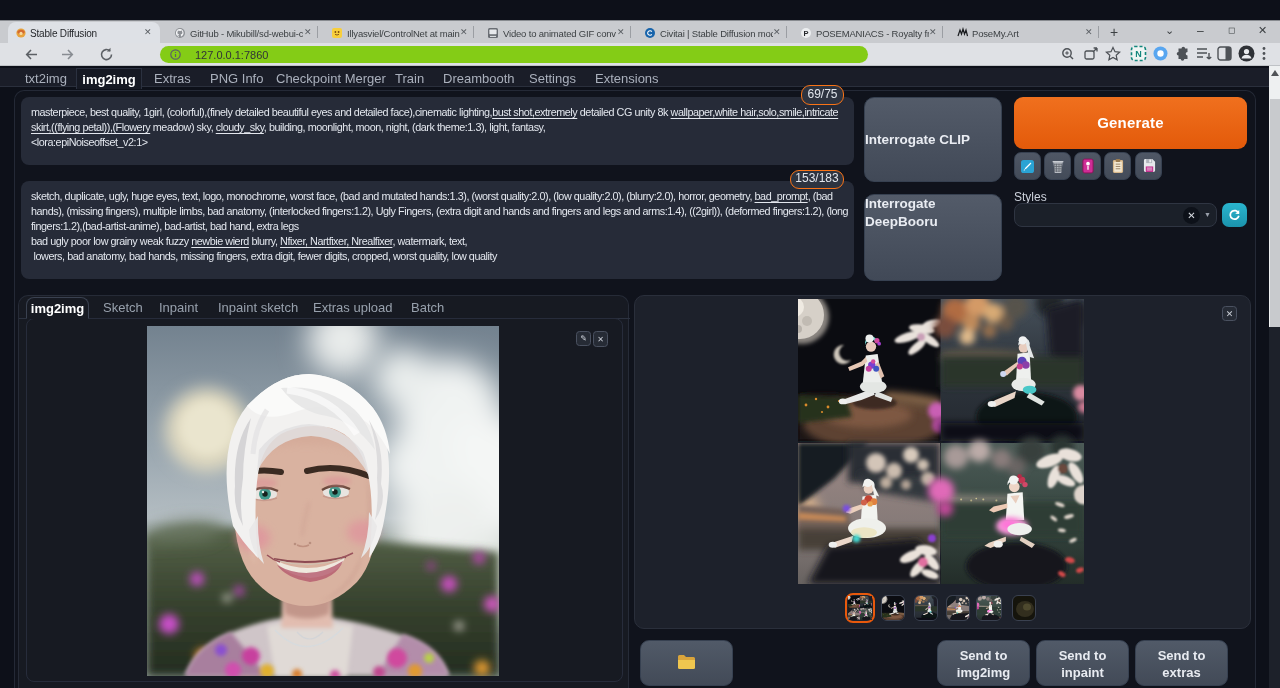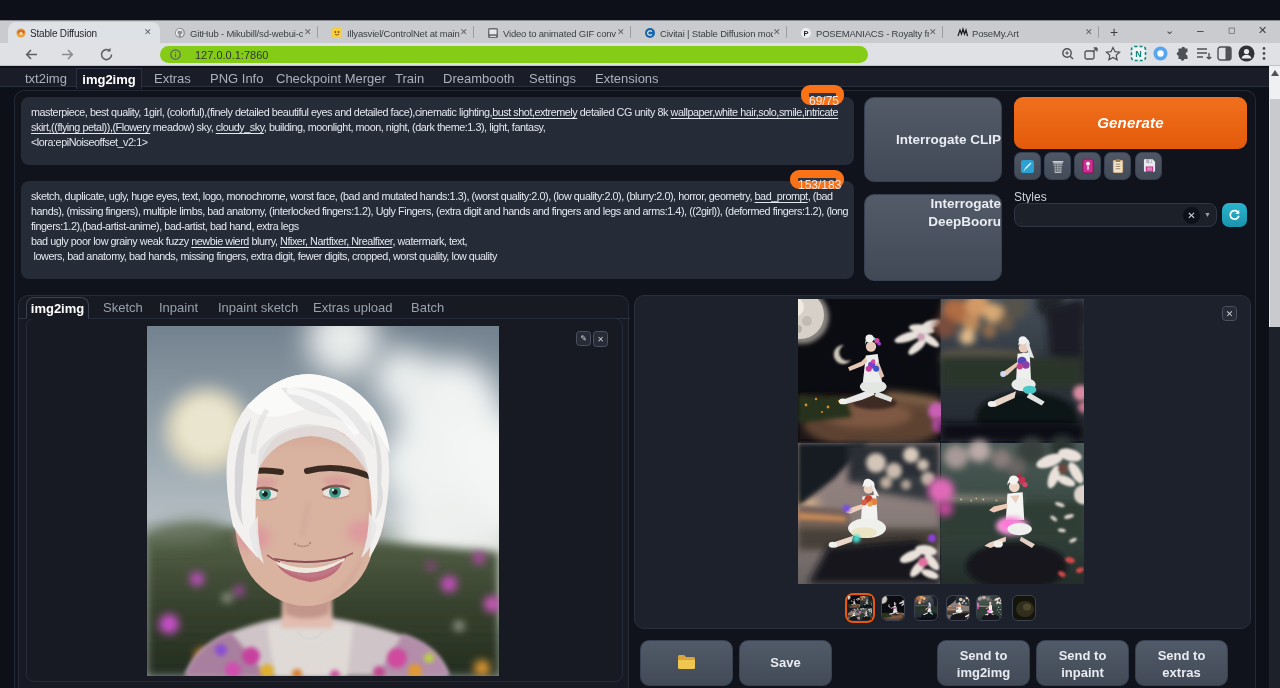--- a/index.html
+++ b/index.html
@@ -19,23 +19,23 @@
   #sbtrack { left:1269px; top:46px; width:11px; height:261px; background:#eef0f1; }
   #sbthumb { left:1270px; top:79px; width:10px; height:228px; background:#c8cacd; }
   #sbdark { left:1269px; top:307px; width:11px; height:381px; background:#1d212a; }
   
   #wtabs { left:0; top:48px; width:1269px; height:19px; background:#1a1d28; border-bottom:1px solid #2a2f3c; }
   .wtab { position:absolute; top:3px; font-size:13px; color:#aab0bc; }
   #wsel { position:absolute; left:76px; top:0px; width:66px; height:21px; background:#161923; border:1px solid #2b3140; border-bottom:none; text-align:center; font-size:13px; font-weight:bold; color:#fff; padding-top:3px; }
   
   #bigbox { left:14px; top:70px; width:1242px; height:618px; border:1px solid #242936; border-bottom:none; border-radius:10px 10px 0 0; background:#10131c; }
   .txtarea { position:absolute; background:#262b38; border-radius:8px; font-size:10.8px; line-height:14.9px; color:#e3e7ee; padding:8px 10px 6px; letter-spacing:-0.45px; white-space:pre; overflow:hidden; }
-  .badge { position:absolute; background:#2e3440; border:8px solid #f97316; border-radius:9px; color:#e2e6ec; font-size:12px; text-align:center; }
-  .gbtn { position:absolute; background:linear-gradient(#535b69,#414957); border:1px solid #374151; border-radius:10px; color:#e9ecf2; font-weight:bold; text-align:right; }
-  #generate { position:absolute; left:1014px; top:77px; width:233px; height:52px; background:linear-gradient(#f0701e,#e35a0a); border-radius:9px; color:#fff; font-weight:bold; font-size:15px; letter-spacing:0.2px; text-align:center; line-height:52px;font-style:italic; }
+  .badge { position:absolute; background:#2e3440; border:1px solid #f97316; border-radius:9px; color:#e2e6ec; font-size:12px; text-align:center; }
+  .gbtn { position:absolute; background:linear-gradient(#535b69,#414957); border:1px solid #374151; border-radius:10px; color:#e9ecf2; font-weight:bold; text-align:left; }
+  #generate { position:absolute; left:1014px; top:77px; width:233px; height:52px; background:linear-gradient(#f0701e,#e35a0a); border-radius:9px; color:#fff; font-weight:bold; font-size:15px; letter-spacing:0.2px; text-align:center; line-height:52px; }
   .tool { position:absolute; top:132px; width:27px; height:28px; background:linear-gradient(#4f5765,#434b58); border:1px solid #374151; border-radius:7px; }
   #styles-dd { position:absolute; left:1014px; top:183px; width:203px; height:24px; background:#1b2029; border:1px solid #2f3542; border-radius:8px; }
   #refresh { position:absolute; left:1222px; top:183px; width:25px; height:24px; background:linear-gradient(#2ab5ce,#1b93ac); border-radius:7px; color:#fff; text-align:center; }
   
   #lpanel { left:18px; top:275px; width:611px; height:413px; background:#171a22; border:1px solid #262b37; border-bottom:none; border-radius:10px 10px 0 0; }
   .stab { position:absolute; top:4px; font-size:13px; color:#98a1ad; }
   #ssel { position:absolute; left:7px; top:1px; width:63px; height:22px; border:1px solid #3a4150; border-bottom:1px solid #171a22; border-radius:8px 8px 0 0; text-align:center; color:#fff; font-weight:bold; font-size:13px; padding-top:3px; background:#171a22; z-index:3;}
   .iconbtn { position:absolute; width:14px; height:12px; background:#262b35; border:1px solid #4a5160; border-radius:3.5px; color:#c9cdd5; font-size:8px; text-align:center; line-height:11px; }
   .cpybtn { position:absolute; top:393px; height:30px; background:linear-gradient(#515a68,#424a57); border-radius:8px; text-align:center; color:#e8ebf1; font-weight:bold; font-size:12.5px; padding-top:7px; }
   
@@ -678,18 +678,17 @@
     <div class="thumb" style="left:377px; background:#15140c;"><svg width="24" height="26" viewBox="0 0 24 26">
           <ellipse cx="12" cy="13" rx="9" ry="8" fill="#3a3523" opacity="0.8"></ellipse>
           <ellipse cx="14" cy="11" rx="4" ry="3.5" fill="#555032" opacity="0.8"></ellipse>
         </svg></div>
   </div>
 
   <div class="bbtn" style="left:640px;"><svg style="position:relative;top:13px" width="19" height="16" viewBox="0 0 19 16">
         <path d="M1 2.5 A1.5 1.5 0 0 1 2.5 1 H7 L9 3 H16.5 A1.5 1.5 0 0 1 18 4.5 V6 H1 Z" fill="#d9a43b"></path>
         <path d="M1 6 H18 V13.5 A1.5 1.5 0 0 1 16.5 15 H2.5 A1.5 1.5 0 0 1 1 13.5 Z" fill="#efc64f"></path>
       </svg></div>
-  <div class="bbtn" style="left:739px; line-height:44px;">Save</div>
   <div class="bbtn" style="left:937px; padding-top:6px; line-height:17px;">Send to<br>img2img</div>
   <div class="bbtn" style="left:1036px; padding-top:6px; line-height:17px;">Send to<br>inpaint</div>
   <div class="bbtn" style="left:1135px; padding-top:6px; line-height:17px;">Send to<br>extras</div>
   <div class="abs" style="left:640px; top:683px; width:610px; font-size:11px; font-weight:bold; color:#9aa0ab; white-space:nowrap; letter-spacing:-0.32px; overflow:hidden;">masterpiece, best quality, 1girl, (colorful),(finely detailed beautiful eyes and detailed face),cinematic lighting,bust shot, ex<span style="color:#c2c23a">t</span>remely detailed CG</div>
 </div>
 
 </body></html>

